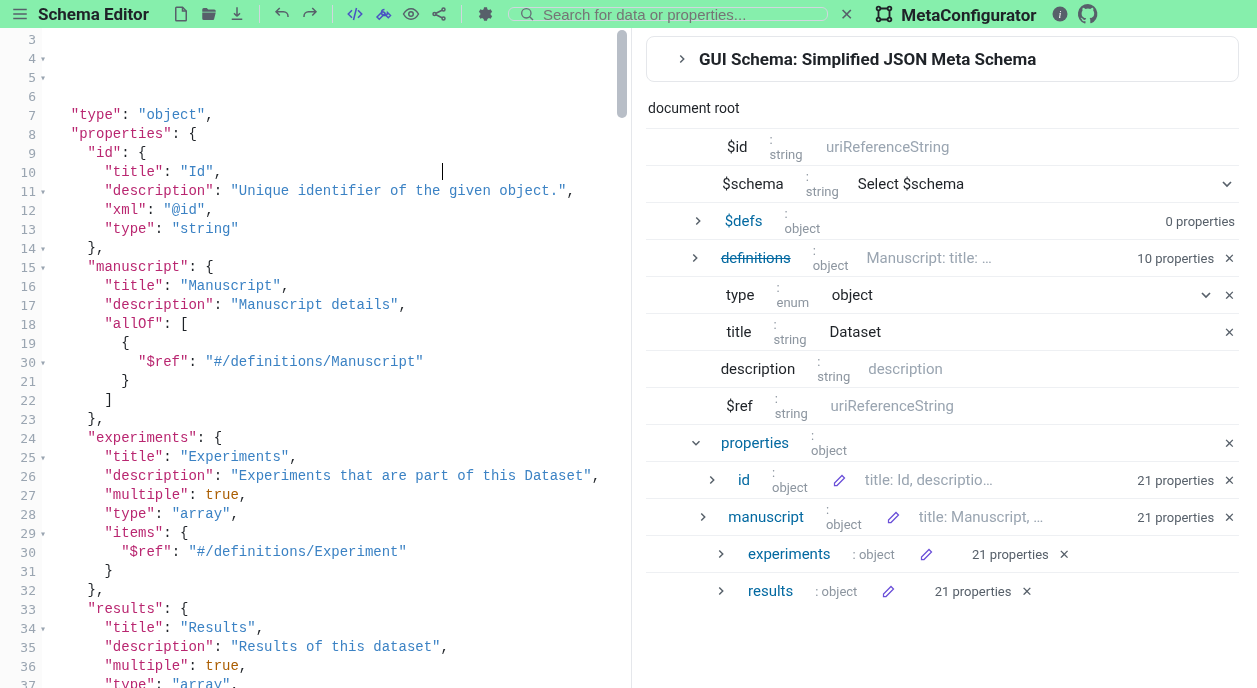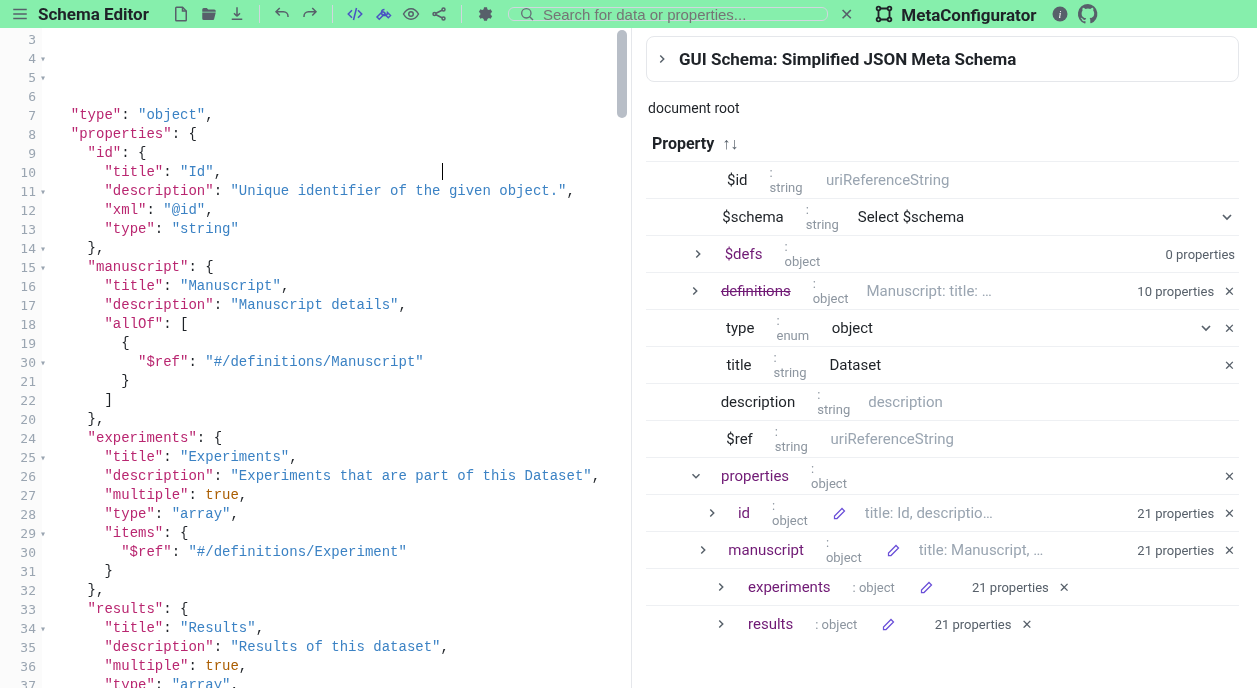--- a/index.html
+++ b/index.html
@@ -22,32 +22,32 @@
 .gutter .ln.fold::after { content:"▾"; position:absolute; right:-10px; top:0; color:#9aa5b1; font-size:10px; }
 .code { flex:1; font-family:"SFMono-Regular",Consolas,"Liberation Mono",monospace; font-size:14px; line-height:19px; padding:2px 0 0 12px; white-space:pre; position:relative; overflow:hidden; }
 .k { color:#b92670; }
 .s { color:#3b82c4; }
 .b { color:#aa5d00; }
 .p { color:#1f2328; }
 .scrollbar { position:absolute; top:2px; right:4px; width:10px; height:88px; background:#b8bec7; border-radius:5px; }
 .caret { position:absolute; width:1px; height:17px; background:#000; }
 
 .panel { flex:1; padding:8px 18px 0 14px; overflow:hidden; }
-.collapse-card { border:1px solid #e5e7eb; border-radius:8px; padding:12px 8px; display:flex; align-items:center; gap:10px; margin-bottom:18px; }
+.collapse-card { border:1px solid #e5e7eb; border-radius:8px; padding:12px 28px; display:flex; align-items:center; gap:10px; margin-bottom:18px; }
 .collapse-card .chev { color:#57606a; }
 .collapse-card .label { font-weight:700; font-size:17px; }
 .docroot { font-size:14px; color:#1f2328; margin:4px 0 12px 2px; }
 .hdr { display:flex; align-items:center; gap:8px; padding:6px 6px 8px 6px; font-weight:700; font-size:16px; }
 .sorticon { font-weight:400; color:#57606a; }
 .rows { }
 .row { display:flex; align-items:center; height:37px; border-top:1px solid #eef0f3; padding:0 4px; gap:18px; }
 .row .indent { display:inline-block; }
 .row .chev { width:18px; color:#57606a; display:inline-flex; justify-content:center; }
 .row .name { color:#1f2328; font-size:15px; }
-.row .name.link { color:#701a75; }
+.row .name.link { color:#0369a1; }
 .row .name.strike { text-decoration:line-through; }
 .row .type { color:#8d96a0; font-size:13px; margin-left:4px; }
 .row .type::before { content:": "; }
 .row .val { margin-left:auto; width:280px; color:#9aa5b1; font-size:15px; overflow:hidden; text-overflow:ellipsis; white-space:nowrap; }
 .row .val.strong { color:#1f2328; }
 .row .badges { display:flex; align-items:center; gap:10px; margin-left:8px; min-width:110px; justify-content:flex-end; color:#57606a; font-size:13px; }
 .row .xbtn { color:#57606a; cursor:pointer; }
 .row .drop { color:#57606a; cursor:pointer; }
 .row .pencil { color:#6a4fd8; cursor:pointer; margin-left:6px; }
 .row .pencil svg { width:15px; height:15px; vertical-align:middle; }
@@ -171,21 +171,21 @@
         <div class="ln">13</div>
         <div class="ln fold">14</div>
         <div class="ln fold">15</div>
         <div class="ln">16</div>
         <div class="ln">17</div>
         <div class="ln">18</div>
         <div class="ln">19</div>
         <div class="ln fold">30</div>
         <div class="ln">21</div>
         <div class="ln">22</div>
-        <div class="ln">20</div>
+        <div class="ln">23</div>
         <div class="ln">24</div>
         <div class="ln fold">25</div>
         <div class="ln">26</div>
         <div class="ln">27</div>
         <div class="ln">28</div>
         <div class="ln fold">29</div>
         <div class="ln">30</div>
         <div class="ln">31</div>
         <div class="ln">32</div>
         <div class="ln">33</div>
@@ -203,24 +203,20 @@
   <div class="panel">
     <div class="collapse-card">
       <span class="chev">
           <svg width="14" height="14" viewBox="0 0 24 24" fill="none" stroke="currentColor" stroke-width="2.5">
             <path d="M9 6l6 6-6 6"></path>
           </svg>
         </span>
       <span class="label">GUI Schema: Simplified JSON Meta Schema</span>
     </div>
     <div class="docroot">document root</div>
-    <div class="hdr">
-      <span>Property</span>
-      <span class="sorticon">↑↓</span>
-    </div>
     <div class="rows" id="rows">
         <div class="row">
           <span class="indent" style="width:24px"></span>
           <span class="chev"></span>
           <span class="name">$id</span>
           <span class="type">string</span>
           <span class="val">uriReferenceString</span>
           <span class="badges"></span>
         </div>
         <div class="row">

